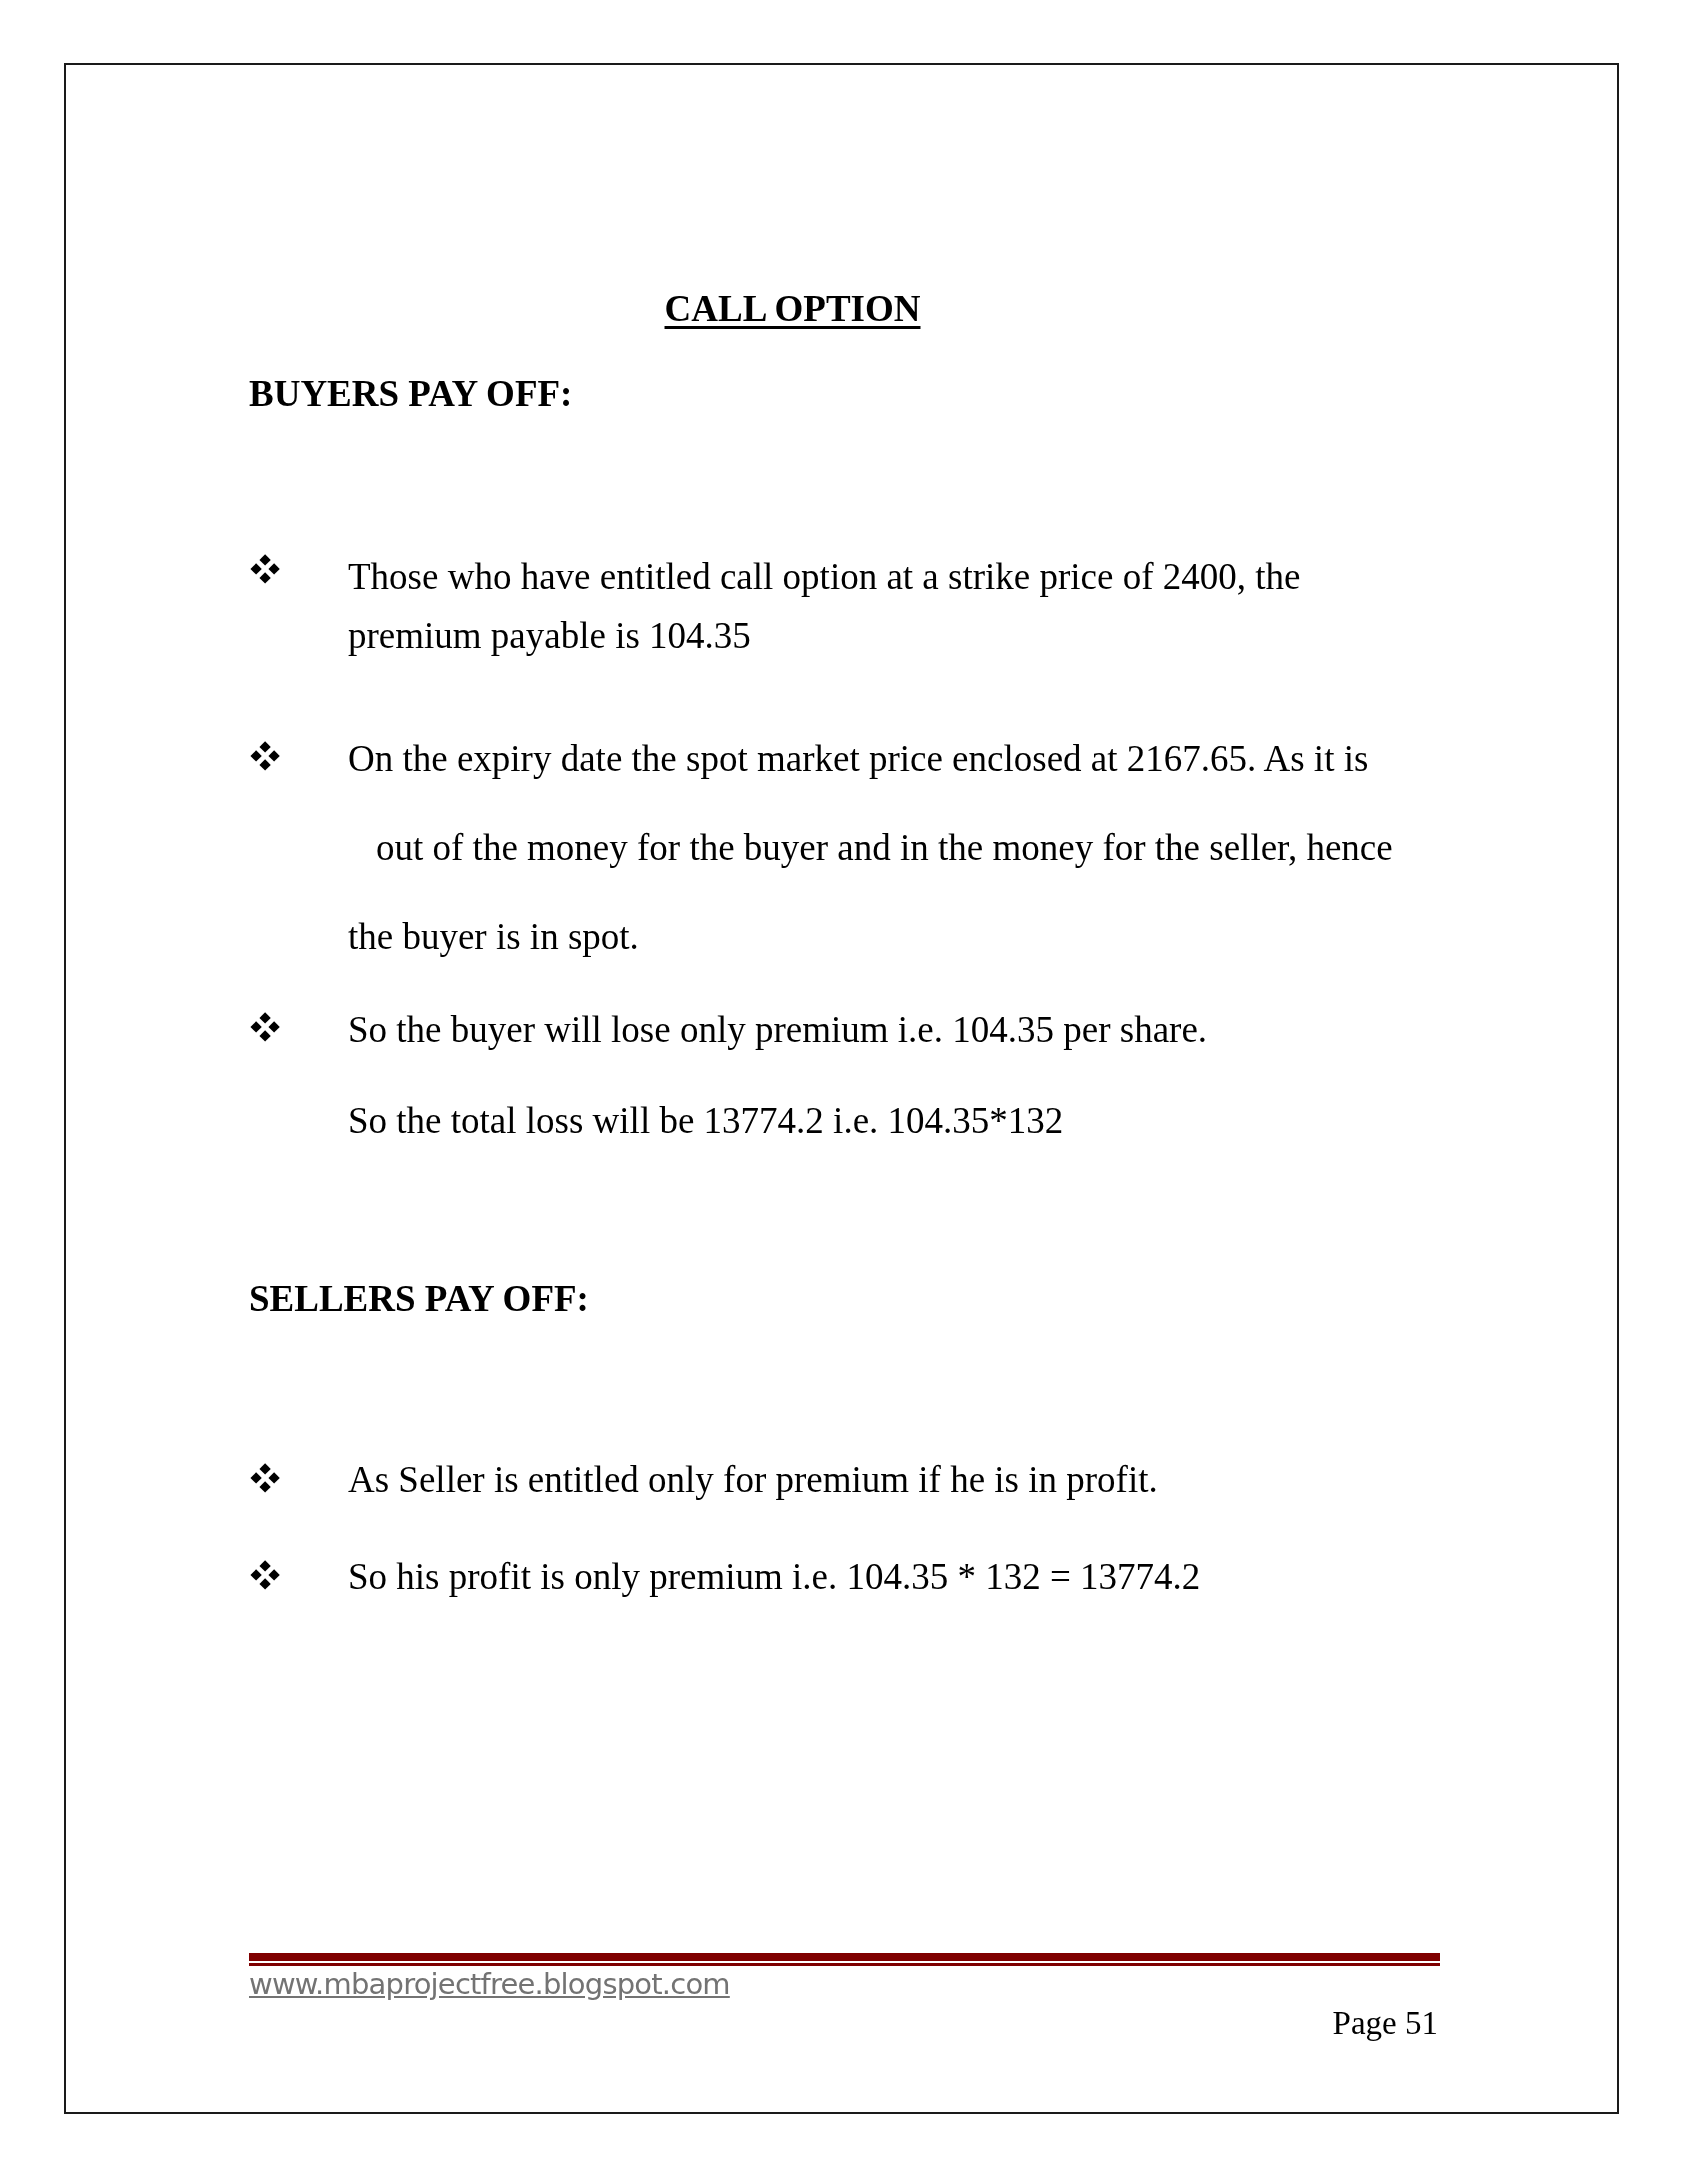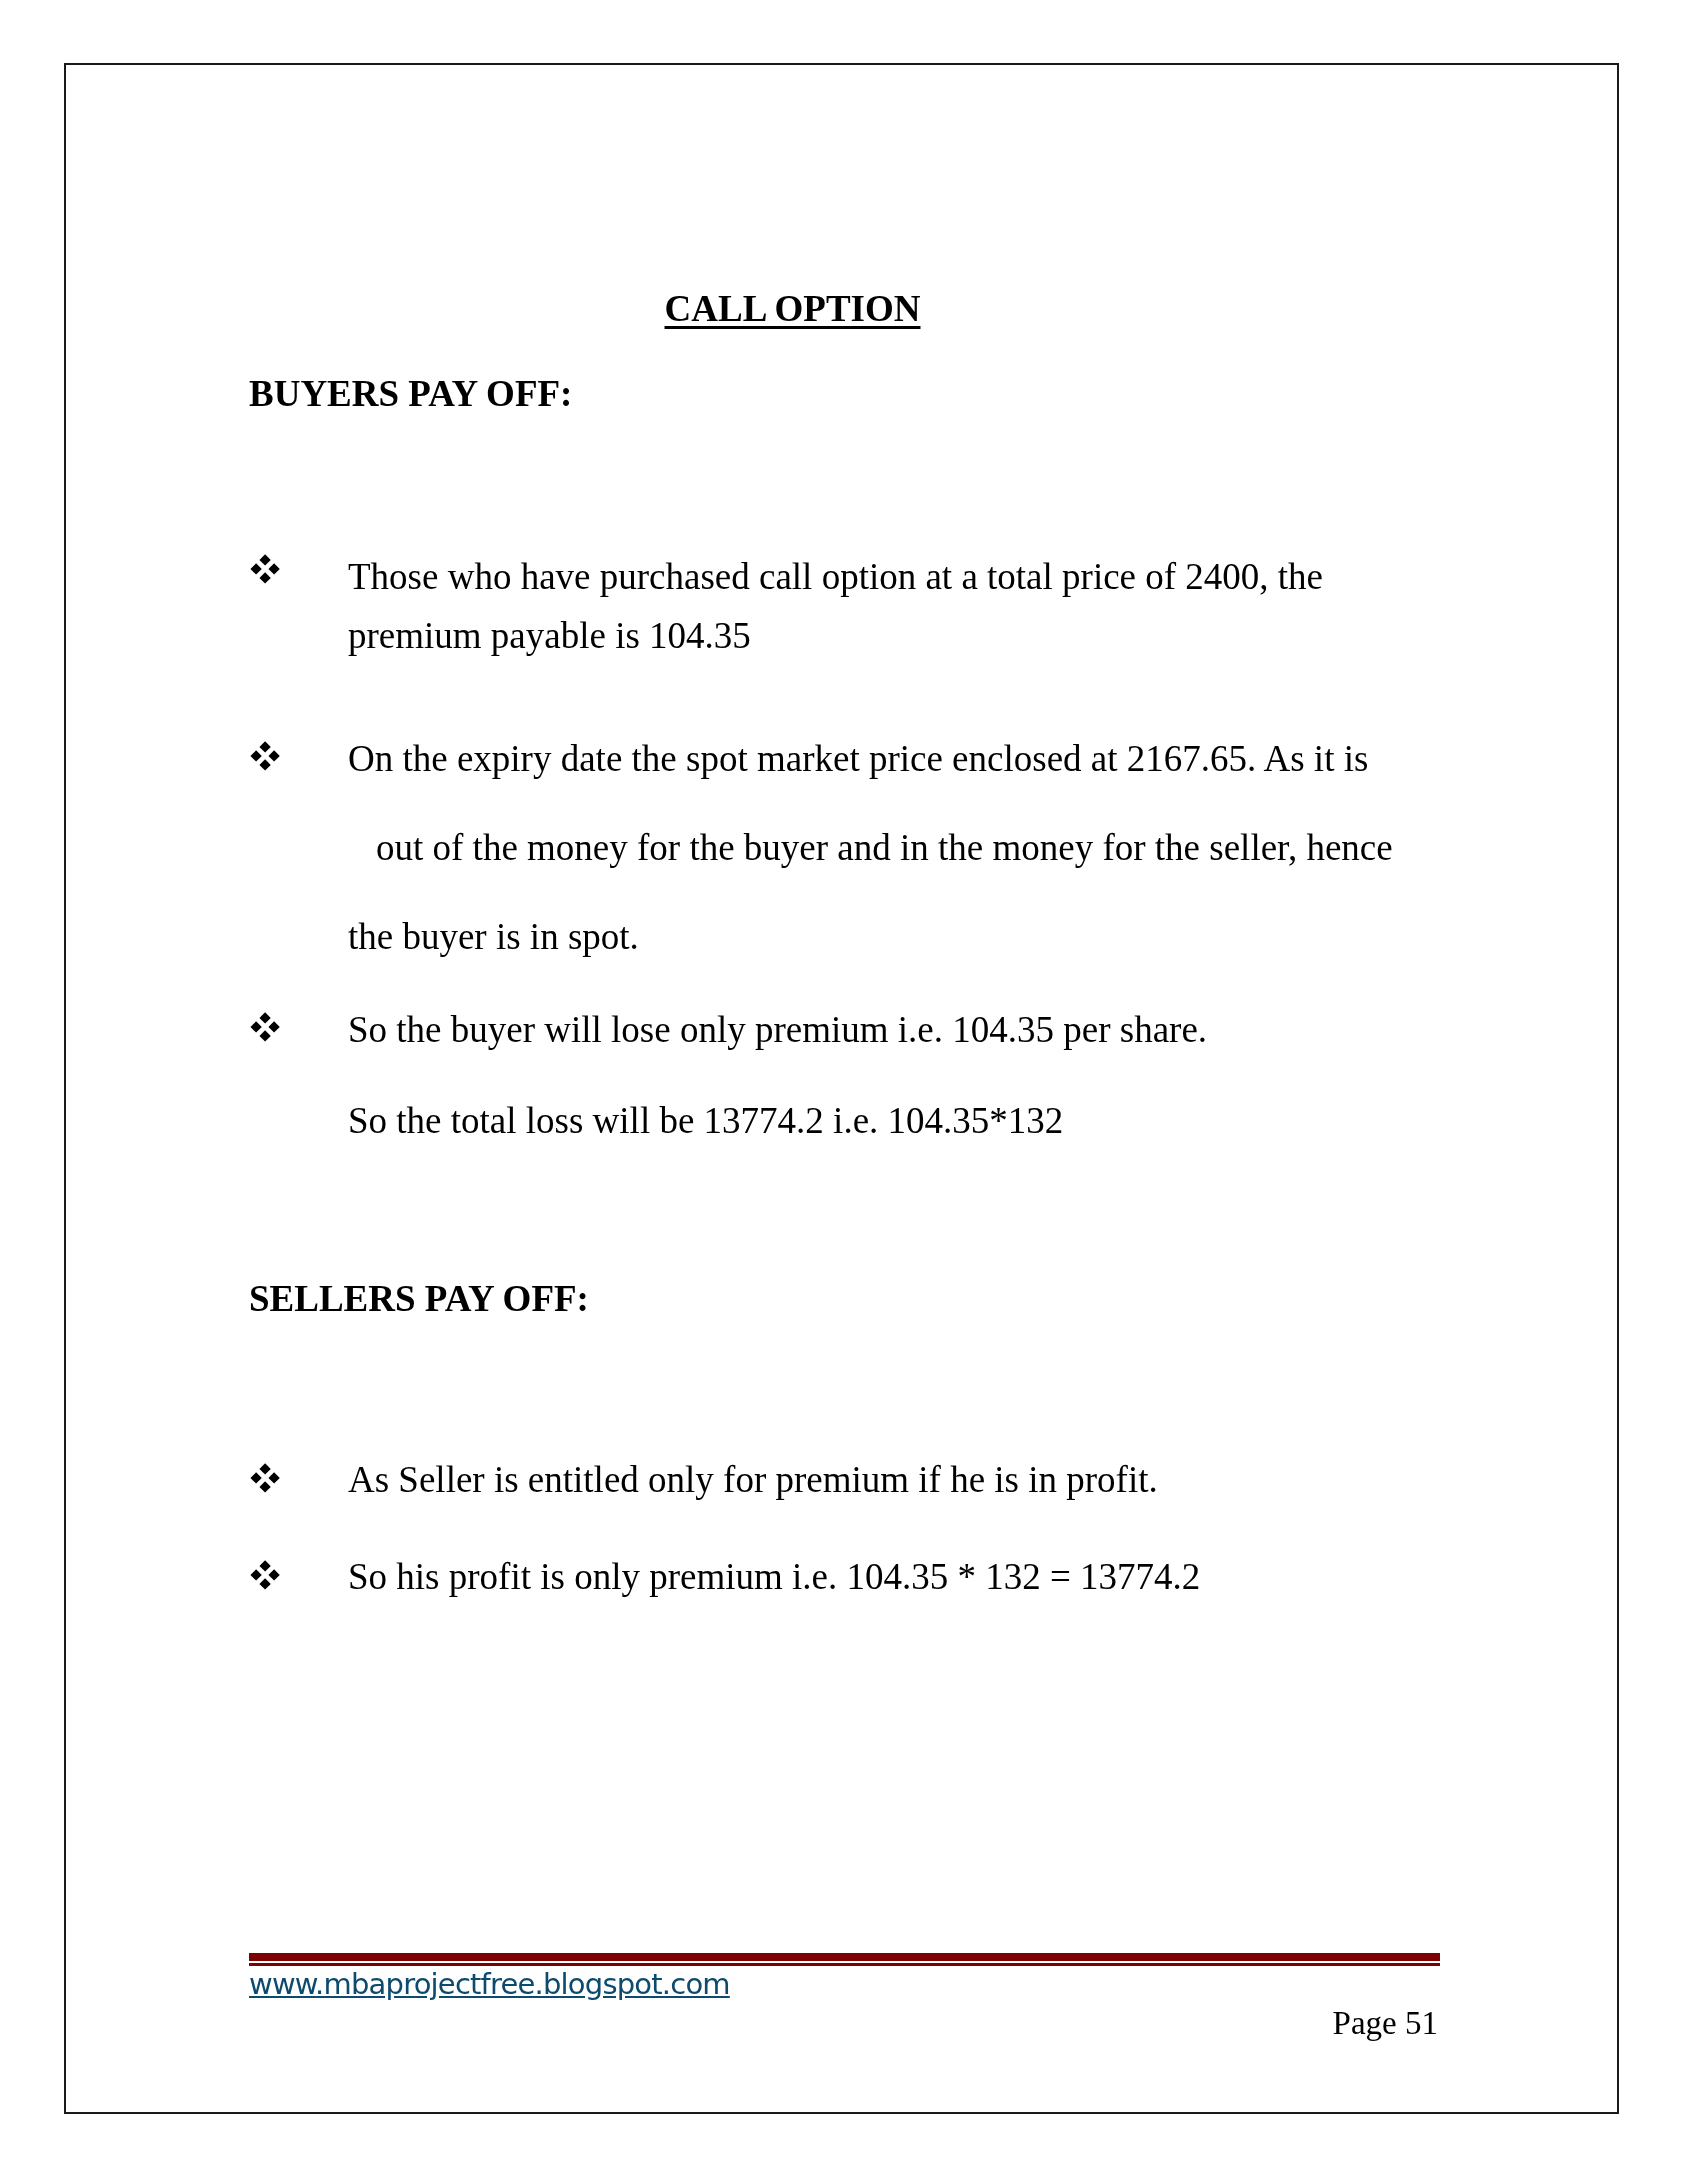--- a/index.html
+++ b/index.html
@@ -11,38 +11,38 @@
            font-weight:bold; font-size:37px; text-decoration:underline;
            text-decoration-thickness:2.5px; text-underline-offset:5px; }
   .heading { position:absolute; left:249px; font-weight:bold; font-size:37px; }
   .bullet { position:absolute; left:249px; font-size:33px; }
   .line { position:absolute; left:348px; font-size:37px; white-space:nowrap; }
   .diamond-icon { display:inline-block; width:33px; height:33px; position:relative; }
   .diamond-icon span { position:absolute; width:8.2px; height:8.2px; background:#000; transform:rotate(45deg); }
   .rule-thick { position:absolute; left:249px; width:1191px; top:1953px; height:8.2px; background:#7f0000; }
   .rule-thin { position:absolute; left:249px; width:1191px; top:1963px; height:2.5px; background:#7f0000; }
   .footer-link { position:absolute; left:249px; top:1967px; font-family:"DejaVu Sans", sans-serif;
-                 font-size:29px; color:#0c4a6e; text-decoration:underline; letter-spacing:-0.8px; }
+                 font-size:29px; color:#737373; text-decoration:underline; letter-spacing:-0.8px; }
   .page-num { position:absolute; right:249px; top:2005px; font-size:33px; }
 </style>
 </head>
 <body>
 
 <div class="page-border"></div>
 
 <div class="title">CALL OPTION</div>
 
 <div class="heading" style="top:372px;">BUYERS PAY OFF:</div>
 
 <div class="bullet" style="top:554px;">
   <span class="diamond-icon">
     <span style="left:12.4px;top:1.6px;"></span><span style="left:3.3px;top:10.7px;"></span><span style="left:21.4px;top:10.7px;"></span><span style="left:12.4px;top:20px;"></span>
   </span>
 </div>
-<div class="line" style="top:555px;">Those who have purchased call option at a total price of 2400, the</div>
+<div class="line" style="top:555px;">Those who have entitled call option at a strike price of 2400, the</div>
 <div class="line" style="top:614px;">premium payable is 104.35</div>
 
 <div class="bullet" style="top:741px;">
   <span class="diamond-icon">
     <span style="left:12.4px;top:1.6px;"></span><span style="left:3.3px;top:10.7px;"></span><span style="left:21.4px;top:10.7px;"></span><span style="left:12.4px;top:20px;"></span>
   </span>
 </div>
 <div class="line" style="top:737px;">On the expiry date the spot market price enclosed at 2167.65. As it is</div>
 <div class="line" style="top:826px;margin-left:28px;">out of the money for the buyer and in the money for the seller, hence</div>
 <div class="line" style="top:915px;">the buyer is in spot.</div>

